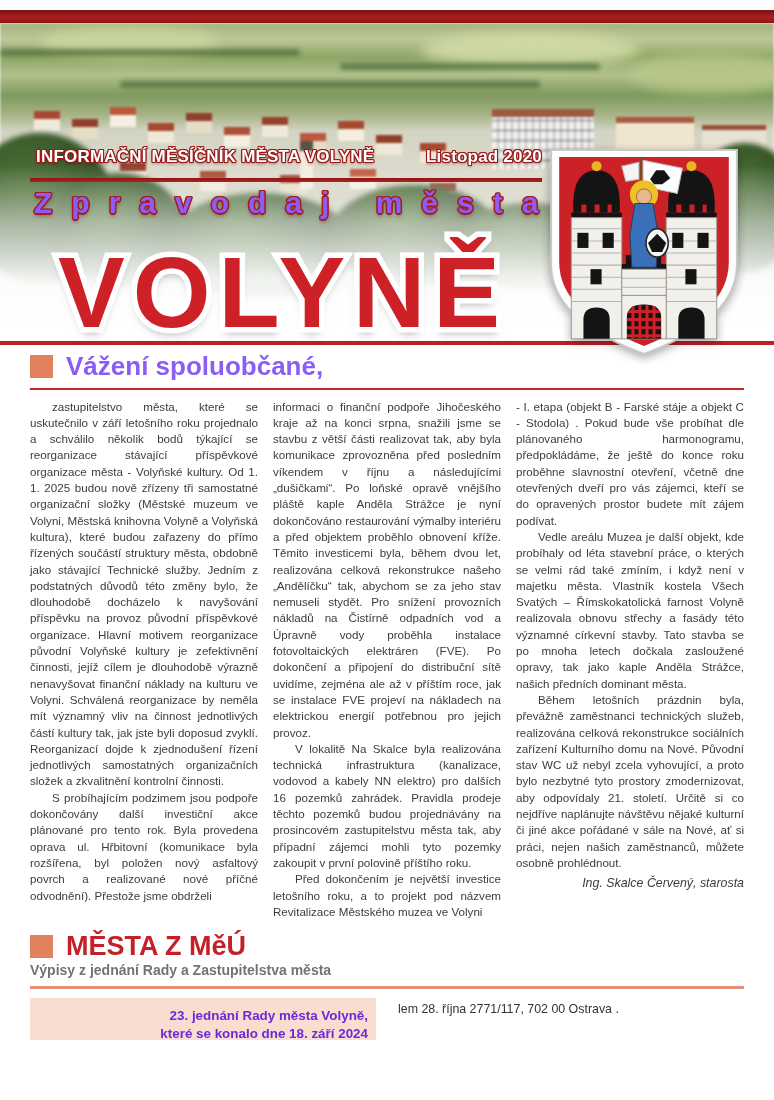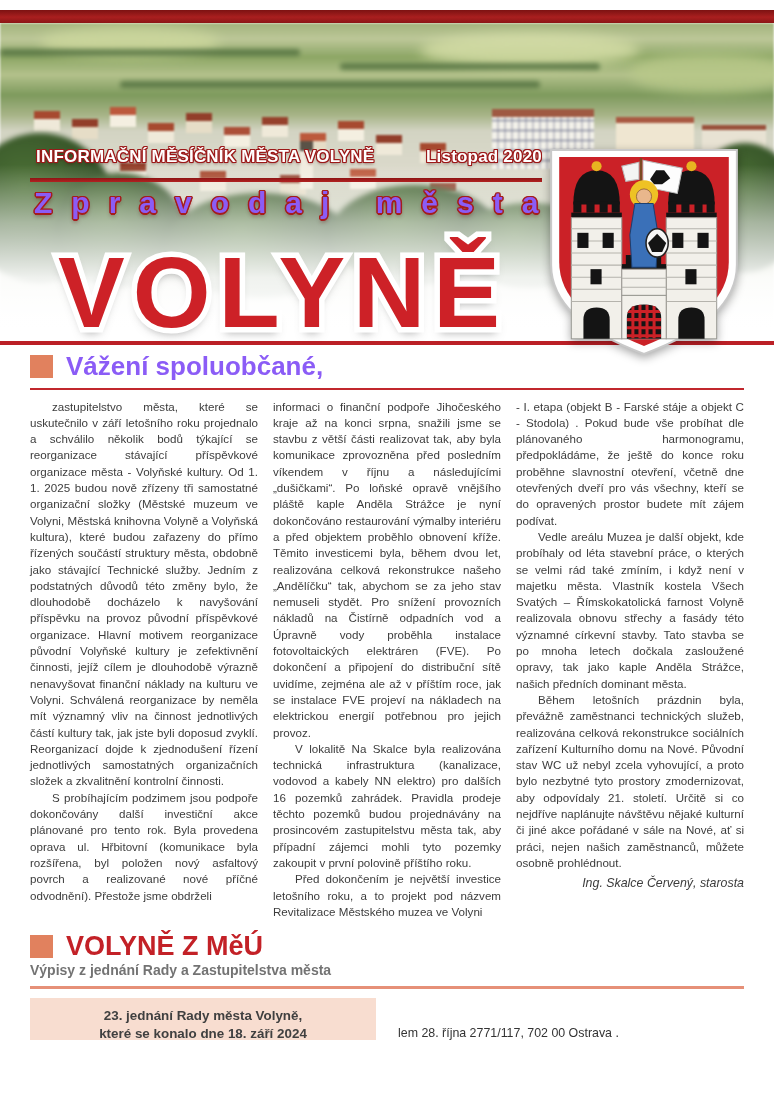--- a/index.html
+++ b/index.html
@@ -80,25 +80,25 @@
   .col p{margin:0;}
   .col p.ind{text-indent:22px;}
   .sig{text-align:right;font-style:italic;margin-top:4px;font-size:12.4px;}
 
   .news{margin-top:12px;}
   .news-title{font-size:27px;font-weight:bold;color:#c32127;line-height:1.05;}
   .news-sub{font-size:14px;font-weight:bold;color:#737373;margin-top:2px;}
   .salmon-rule{height:3px;background:#e69078;margin-top:8px;}
   .news-cols{display:flex;gap:22px;margin-top:9px;color:#333;}
   .ncol{width:346px;font-size:12.4px;line-height:19px;}
-  .meeting-box{background:#f8ddd0;text-align:center;font-weight:bold;font-size:13.4px;
-     color:#404040;padding:9px 8px 10px;line-height:18px;}
+  .meeting-box{background:#f8ddd0;text-align:right;font-weight:bold;font-size:13.4px;
+     color:#6d28d9;padding:9px 8px 10px;line-height:18px;}
   .res-title{font-weight:bold;font-size:13.6px;color:#1d1d1d;margin-top:14px;}
   .res-body{text-align:justify;margin-top:2px;}
-  .carry{margin-top:26px;}
+  .carry{margin-top:2px;}
   .ncol-right .res-title{margin-top:36px;}
 </style>
 </head>
 <body>
 
 <div class="page">
 
   <div class="top-band"></div>
 
   <div class="photo">
@@ -235,31 +235,31 @@
       <div class="col">
         <p class="ind">zastupitelstvo města, které se uskutečnilo v září letošního roku projednalo a schválilo několik bodů týkající se reorganizace stávající příspěvkové organizace města - Volyňské kultury. Od 1. 1. 2025 budou nově zřízeny tři samostatné organizační složky (Městské muzeum ve Volyni, Městská knihovna Volyně a Volyňská kultura), které budou zařazeny do přímo řízených součástí struktury města, obdobně jako stávající Technické služby. Jedním z podstatných důvodů této změny bylo, že dlouhodobě docházelo k navyšování příspěvku na provoz původní příspěvkové organizace. Hlavní motivem reorganizace původní Volyňské kultury je zefektivnění činnosti, jejíž cílem je dlouhodobě výrazně nenavyšovat finanční náklady na kulturu ve Volyni. Schválená reorganizace by neměla mít významný vliv na činnost jednotlivých částí kultury tak, jak jste byli doposud zvyklí. Reorganizací dojde k zjednodušení řízení jednotlivých samostatných organizačních složek a zkvalitnění kontrolní činnosti.</p>
         <p class="ind">S probíhajícím podzimem jsou podpoře dokončovány další investiční akce plánované pro tento rok. Byla provedena oprava ul. Hřbitovní (komunikace byla rozšířena, byl položen nový asfaltový povrch a realizované nové příčné odvodnění). Přestože jsme obdrželi</p>
       </div>
       <div class="col">
         <p>informaci o finanční podpoře Jihočeského kraje až na konci srpna, snažili jsme se stavbu z větší části realizovat tak, aby byla komunikace zprovozněna před posledním víkendem v říjnu a následujícími „dušičkami“. Po loňské opravě vnějšího pláště kaple Anděla Strážce je nyní dokončováno restaurování výmalby interiéru a před objektem proběhlo obnovení kříže. Těmito investicemi byla, během dvou let, realizována celková rekonstrukce našeho „Andělíčku“ tak, abychom se za jeho stav nemuseli stydět. Pro snížení provozních nákladů na Čistírně odpadních vod a Úpravně vody proběhla instalace fotovoltaických elektráren (FVE). Po dokončení a připojení do distribuční sítě uvidíme, zejména ale až v příštím roce, jak se instalace FVE projeví na nákladech na elektrickou energií potřebnou pro jejich provoz.</p>
         <p class="ind">V lokalitě Na Skalce byla realizována technická infrastruktura (kanalizace, vodovod a kabely NN elektro) pro dalších 16 pozemků zahrádek. Pravidla prodeje těchto pozemků budou projednávány na prosincovém zastupitelstvu města tak, aby případní zájemci mohli tyto pozemky zakoupit v první polovině příštího roku.</p>
         <p class="ind">Před dokončením je největší investice letošního roku, a to projekt pod názvem Revitalizace Městského muzea ve Volyni</p>
       </div>
       <div class="col">
-        <p>- I. etapa (objekt B - Farské stáje a objekt C - Stodola) .  Pokud bude vše probíhat dle plánovaného harmonogramu, předpokládáme, že ještě do konce roku proběhne slavnostní otevření, včetně dne otevřených dveří pro vás všechny, kteří se do opravených prostor budete mít zájem podívat.</p>
+        <p>- I. etapa (objekt B - Farské stáje a objekt C - Stodola) .  Pokud bude vše probíhat dle plánovaného harmonogramu, předpokládáme, že ještě do konce roku proběhne slavnostní otevření, včetně dne otevřených dveří pro vás zájemci, kteří se do opravených prostor budete mít zájem podívat.</p>
         <p class="ind">Vedle areálu Muzea je další objekt, kde probíhaly od léta stavební práce, o kterých se velmi rád také zmíním, i když není v majetku města. Vlastník kostela Všech Svatých – Římskokatolická farnost Volyně realizovala obnovu střechy a fasády této významné církevní stavby. Tato stavba se po mnoha letech dočkala zasloužené opravy, tak jako kaple Anděla Strážce, našich předních dominant města.</p>
         <p class="ind">Během letošních prázdnin byla, převážně zaměstnanci technických služeb, realizována celková rekonstrukce sociálních zařízení Kulturního domu na Nové. Původní stav WC už nebyl zcela vyhovující, a proto bylo nezbytné tyto prostory zmodernizovat, aby odpovídaly 21. století. Určitě si co nejdříve naplánujte návštěvu nějaké kulturní či jiné akce pořádané v sále na Nové, ať si práci, nejen našich zaměstnanců, můžete osobně prohlédnout.</p>
         <div class="sig">Ing. Skalce Červený, starosta</div>
       </div>
     </div>
 
     <div class="news">
       <div class="section-head">
         <div class="sq"></div>
-        <div class="news-title">VOLYNĚ Z MěÚ</div>
+        <div class="news-title">MĚSTA Z MěÚ</div>
       </div>
       <div class="news-sub">Výpisy z jednání Rady a Zastupitelstva města</div>
       <div class="salmon-rule"></div>
 
       <div class="news-cols">
         <div class="ncol">
           <div class="meeting-box">
             <div>23. jednání Rady města Volyně,</div>
             <div>které se konalo dne 18. září 2024</div>
           </div>

